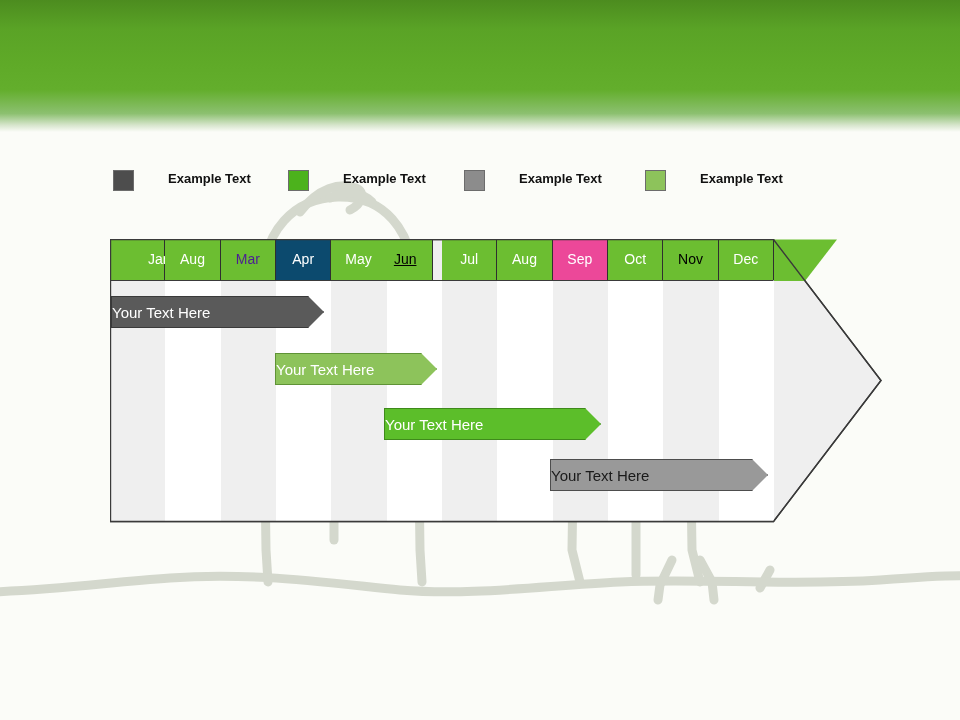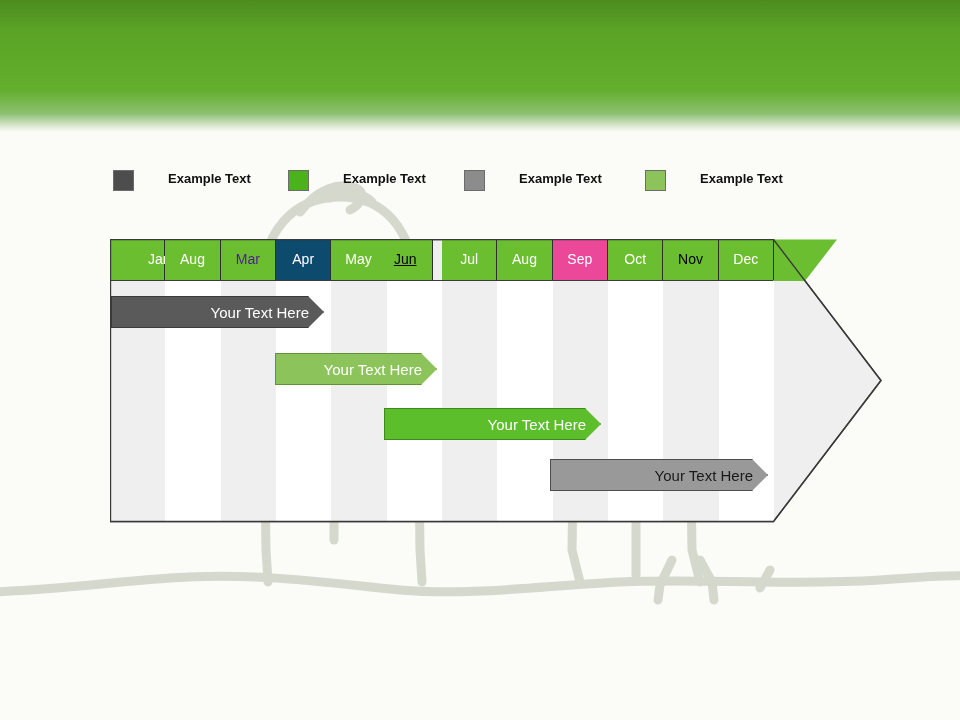--- a/index.html
+++ b/index.html
@@ -138,21 +138,21 @@
     white-space: nowrap;
     text-align: center;
     box-sizing: border-box;
     -webkit-clip-path: polygon(0 0, calc(100% - 16px) 0, 100% 50%, calc(100% - 16px) 100%, 0 100%);
     clip-path: polygon(0 0, calc(100% - 16px) 0, 100% 50%, calc(100% - 16px) 100%, 0 100%);
     padding-right: 14px;
   }
   .bar-label {
     display: block;
     width: 100%;
-    text-align: right;
+    text-align: left;
     pointer-events: none;
   }
 
   #grid-outline {
     position: absolute;
     left: 0; top: 0;
     pointer-events: none;
   }
 </style>
 </head>

